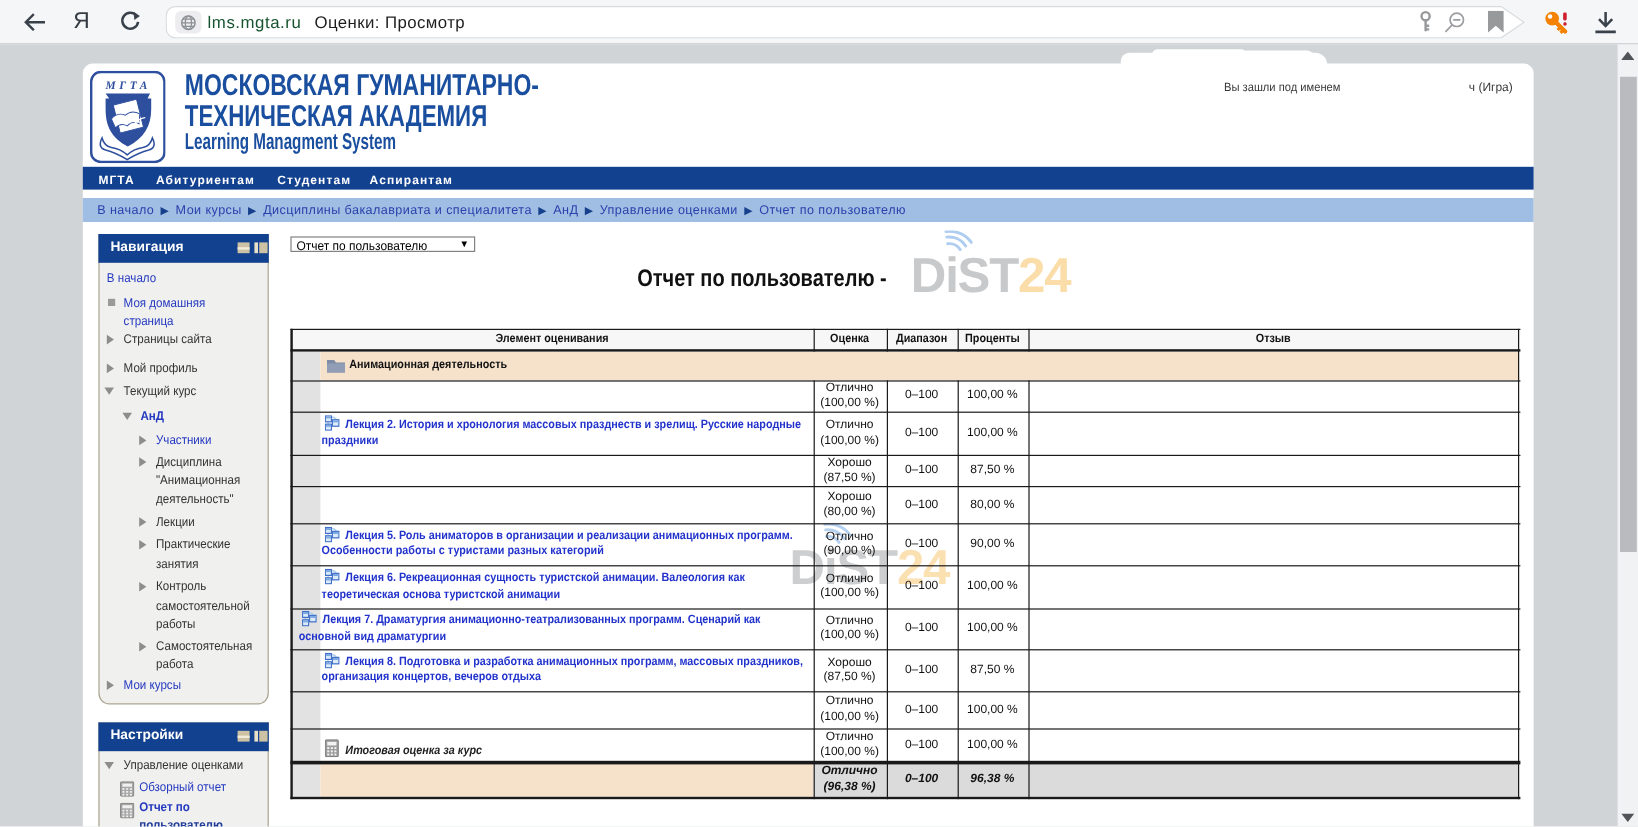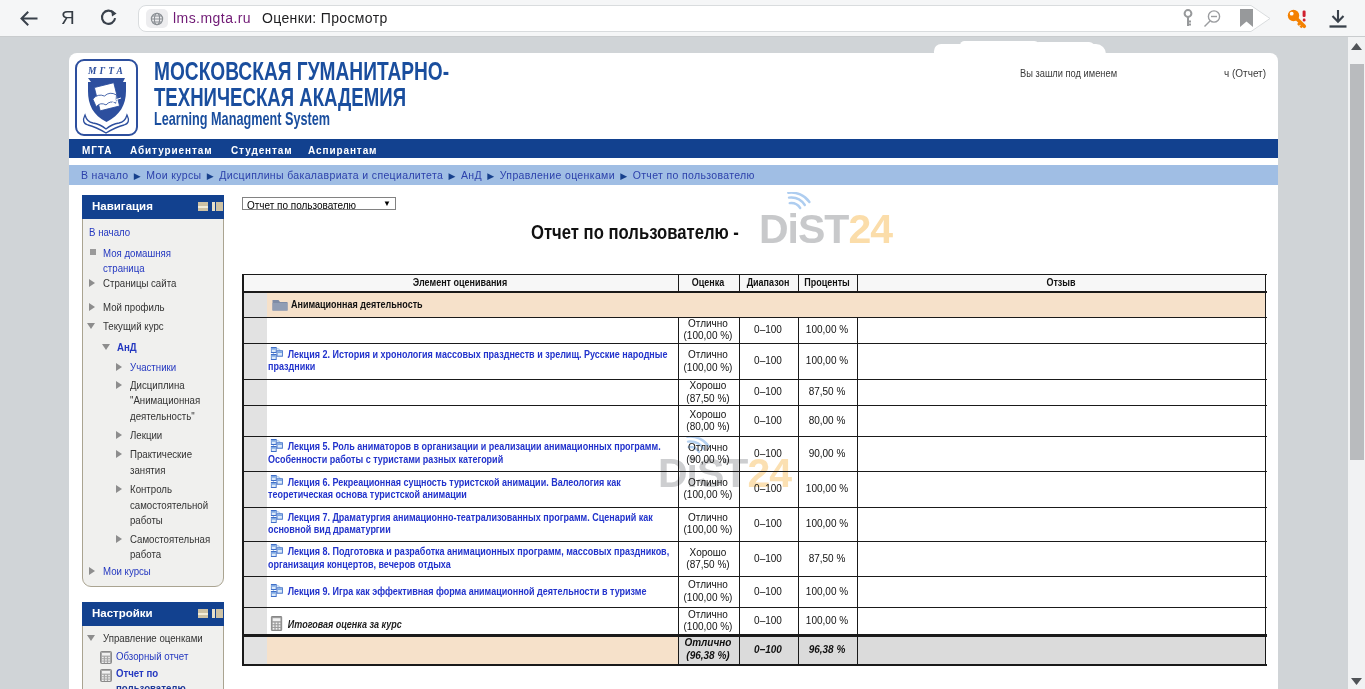--- a/index.html
+++ b/index.html
@@ -29,21 +29,21 @@
 
     <svg class="abs" style="left:138px;top:5px;" width="1133" height="27" viewBox="0 0 1133 27">
       <path d="M8 0.5 H1113 L1132 13.5 L1113 26.5 H8 A7.5 7.5 0 0 1 0.5 19 V8 A7.5 7.5 0 0 1 8 0.5 Z" fill="#ffffff" stroke="#d9dcde"></path>
     </svg>
     <div class="abs" style="left:146px;top:9px;width:22px;height:19px;background:#ededef;border-radius:5px;"></div>
     <svg class="abs" style="left:150px;top:11.5px;" width="14" height="14" viewBox="0 0 14 14">
       <circle cx="7" cy="7" r="5.6" stroke="#8b9095" stroke-width="1.2" fill="none"></circle>
       <ellipse cx="7" cy="7" rx="2.6" ry="5.6" stroke="#8b9095" stroke-width="1.1" fill="none"></ellipse>
       <path d="M1.5 7 H12.5 M2.2 4 H11.8 M2.2 10 H11.8" stroke="#8b9095" stroke-width="1.1" fill="none"></path>
     </svg>
-    <div class="abs" style="left:173px;top:10px;font-size:14px;color:#701a75;letter-spacing:0.45px;">lms.mgta.ru</div>
+    <div class="abs" style="left:173px;top:10px;font-size:14px;color:#14532d;letter-spacing:0.45px;">lms.mgta.ru</div>
     <div class="abs" style="left:262px;top:10px;font-size:14px;color:#1e1e20;letter-spacing:0.35px;">Оценки: Просмотр</div>
 
     <svg class="abs" style="left:1180px;top:9px;" width="16" height="19" viewBox="0 0 16 19">
       <circle cx="8" cy="4.5" r="3.4" fill="none" stroke="#97999b" stroke-width="2"></circle>
       <path d="M8 7.5 V17 M8 12.5 H11 M8 15.5 H11" stroke="#97999b" stroke-width="2" fill="none"></path>
     </svg>
 
     <svg class="abs" style="left:1203px;top:9px;" width="19" height="19" viewBox="0 0 19 19">
       <circle cx="11" cy="7.5" r="5.6" stroke="#9b9da0" stroke-width="1.4" fill="none"></circle>
       <path d="M7 12 L1.5 17.5" stroke="#9b9da0" stroke-width="1.4"></path>
@@ -90,21 +90,21 @@
     </g>
     <path d="M36 45 q6 -6 10 -6 M38 44 l3 2 M40 42 l3 2" stroke="#ffffff" stroke-width="1" fill="none"></path>
     <path d="M10 56 q-4 8 3 10 q8 2 18 8 q10 -6 18 -8 q7 -2 3 -10 q-2 7 -8 8 q-7 1 -13 6 q-6 -5 -13 -6 q-6 -1 -8 -8 Z" fill="#ffffff" stroke="#2d4f9e" stroke-width="1.3"></path>
   </svg>
 
   <div class="abs" style="left:154px;top:57px;font-weight:bold;color:#1a4e9e;font-size:25px;transform:scaleX(0.766);transform-origin:left top;white-space:nowrap;" id="t1">МОСКОВСКАЯ ГУМАНИТАРНО-</div>
   <div class="abs" style="left:154px;top:83px;font-weight:bold;color:#1a4e9e;font-size:25px;transform:scaleX(0.744);transform-origin:left top;white-space:nowrap;" id="t2">ТЕХНИЧЕСКАЯ АКАДЕМИЯ</div>
   <div class="abs" style="left:154px;top:108px;font-weight:bold;color:#1a4e9e;font-size:19px;transform:scaleX(0.667);transform-origin:left top;white-space:nowrap;" id="t3">Learning Managment System</div>
 
   <div class="abs" style="left:1020px;top:68px;font-size:10px;color:#3a3a3a;transform:scaleX(0.93);transform-origin:left top;">Вы зашли под именем</div>
-  <div class="abs" style="left:1224px;top:68px;font-size:10px;color:#3a3a3a;">ч (Отчет)</div>
+  <div class="abs" style="left:1224px;top:68px;font-size:10px;color:#3a3a3a;">ч (Игра)</div>
 
   <div class="abs" style="left:69px;top:139px;width:1209px;height:19px;background:#12418f;"></div>
   <div class="abs" style="left:82px;top:144.5px;font-size:10px;font-weight:bold;color:#fff;letter-spacing:0.9px;">МГТА</div>
   <div class="abs" style="left:130px;top:144.5px;font-size:10px;font-weight:bold;color:#fff;letter-spacing:0.9px;">Абитуриентам</div>
   <div class="abs" style="left:231px;top:144.5px;font-size:10px;font-weight:bold;color:#fff;letter-spacing:0.9px;">Студентам</div>
   <div class="abs" style="left:308px;top:144.5px;font-size:10px;font-weight:bold;color:#fff;letter-spacing:0.9px;">Аспирантам</div>
 
   <div class="abs" style="left:69px;top:165px;width:1209px;height:20px;background:#a0bee4;"></div>
   <div class="abs" style="left:81px;top:169px;font-size:10.5px;color:#2c41ab;white-space:nowrap;letter-spacing:0.35px;" id="crumbs">В начало <span style="color:#16408c;font-size:9px;margin:0 2px;">▶</span> Мои курсы <span style="color:#16408c;font-size:9px;margin:0 2px;">▶</span> Дисциплины бакалавриата и специалитета <span style="color:#16408c;font-size:9px;margin:0 2px;">▶</span> АнД <span style="color:#16408c;font-size:9px;margin:0 2px;">▶</span> Управление оценками <span style="color:#16408c;font-size:9px;margin:0 2px;">▶</span> Отчет по пользователю</div>
 
@@ -284,21 +284,21 @@
             <path d="M3 5.5 v2.5" stroke="#9dbfe8" stroke-width="1"></path>
             <rect x="0.5" y="0.5" width="5.6" height="5" fill="#dcebfa" stroke="#3f6fc8"></rect>
             <rect x="1" y="1" width="4.6" height="1.7" fill="#7fa9e2"></rect>
             <rect x="0.5" y="7.5" width="5.6" height="5" fill="#dcebfa" stroke="#3f6fc8"></rect>
             <rect x="1" y="8" width="4.6" height="1.7" fill="#7fa9e2"></rect>
             <rect x="7" y="3.8" width="6" height="5.4" fill="#dcebfa" stroke="#3f6fc8"></rect>
             <rect x="7.5" y="4.3" width="5" height="1.7" fill="#7fa9e2"></rect>
           </g>
         </svg><span class="tlink">Лекция 6. Рекреационная сущность туристской анимации. Валеология как<br>теоретическая основа туристской анимации</span></div>
     </div>
-  <div class="ncell" style="top:507px;height:34.5px;">
+  <div class="ncell" style="top:507px;height:34.5px;justify-content:flex-end;">
       <div class="nwrap"><svg style="vertical-align:-2.5px;margin:0 5px 0 3px;" width="14" height="13" viewBox="0 0 14 13">
           <g>
             <path d="M6.3 1.6 q3.6 0.1 4.3 2.8" stroke="#b8d2f0" stroke-width="1.5" fill="none"></path>
             <path d="M3 5.5 v2.5" stroke="#9dbfe8" stroke-width="1"></path>
             <rect x="0.5" y="0.5" width="5.6" height="5" fill="#dcebfa" stroke="#3f6fc8"></rect>
             <rect x="1" y="1" width="4.6" height="1.7" fill="#7fa9e2"></rect>
             <rect x="0.5" y="7.5" width="5.6" height="5" fill="#dcebfa" stroke="#3f6fc8"></rect>
             <rect x="1" y="8" width="4.6" height="1.7" fill="#7fa9e2"></rect>
             <rect x="7" y="3.8" width="6" height="5.4" fill="#dcebfa" stroke="#3f6fc8"></rect>
             <rect x="7.5" y="4.3" width="5" height="1.7" fill="#7fa9e2"></rect>
@@ -311,34 +311,20 @@
             <path d="M6.3 1.6 q3.6 0.1 4.3 2.8" stroke="#b8d2f0" stroke-width="1.5" fill="none"></path>
             <path d="M3 5.5 v2.5" stroke="#9dbfe8" stroke-width="1"></path>
             <rect x="0.5" y="0.5" width="5.6" height="5" fill="#dcebfa" stroke="#3f6fc8"></rect>
             <rect x="1" y="1" width="4.6" height="1.7" fill="#7fa9e2"></rect>
             <rect x="0.5" y="7.5" width="5.6" height="5" fill="#dcebfa" stroke="#3f6fc8"></rect>
             <rect x="1" y="8" width="4.6" height="1.7" fill="#7fa9e2"></rect>
             <rect x="7" y="3.8" width="6" height="5.4" fill="#dcebfa" stroke="#3f6fc8"></rect>
             <rect x="7.5" y="4.3" width="5" height="1.7" fill="#7fa9e2"></rect>
           </g>
         </svg><span class="tlink">Лекция 8. Подготовка и разработка анимационных программ, массовых праздников,<br>организация концертов, вечеров отдыха</span></div>
-    </div>
-  <div class="ncell" style="top:576.5px;height:30.5px;">
-      <div class="nwrap"><svg style="vertical-align:-2.5px;margin:0 5px 0 3px;" width="14" height="13" viewBox="0 0 14 13">
-          <g>
-            <path d="M6.3 1.6 q3.6 0.1 4.3 2.8" stroke="#b8d2f0" stroke-width="1.5" fill="none"></path>
-            <path d="M3 5.5 v2.5" stroke="#9dbfe8" stroke-width="1"></path>
-            <rect x="0.5" y="0.5" width="5.6" height="5" fill="#dcebfa" stroke="#3f6fc8"></rect>
-            <rect x="1" y="1" width="4.6" height="1.7" fill="#7fa9e2"></rect>
-            <rect x="0.5" y="7.5" width="5.6" height="5" fill="#dcebfa" stroke="#3f6fc8"></rect>
-            <rect x="1" y="8" width="4.6" height="1.7" fill="#7fa9e2"></rect>
-            <rect x="7" y="3.8" width="6" height="5.4" fill="#dcebfa" stroke="#3f6fc8"></rect>
-            <rect x="7.5" y="4.3" width="5" height="1.7" fill="#7fa9e2"></rect>
-          </g>
-        </svg><span class="tlink">Лекция 9. Игра как эффективная форма анимационной деятельности в туризме</span></div>
     </div>
   <div class="ncell" style="top:608px;height:34px;">
       <div class="nwrap"><svg style="vertical-align:-3px;margin:0 6px 0 3px;" width="13" height="15" viewBox="0 0 13 15">
           <rect x="0.5" y="0.5" width="12" height="14" rx="1" fill="#9c9c9c" stroke="#838383"></rect>
           <rect x="2.2" y="2.2" width="8.6" height="3" fill="#f2f2f2"></rect>
           <g fill="#f2f2f2">
             <rect x="2.2" y="6.6" width="1.9" height="1.6"></rect>
             <rect x="5.5" y="6.6" width="1.9" height="1.6"></rect>
             <rect x="8.8" y="6.6" width="1.9" height="1.6"></rect>
             <rect x="2.2" y="9.3" width="1.9" height="1.6"></rect>

